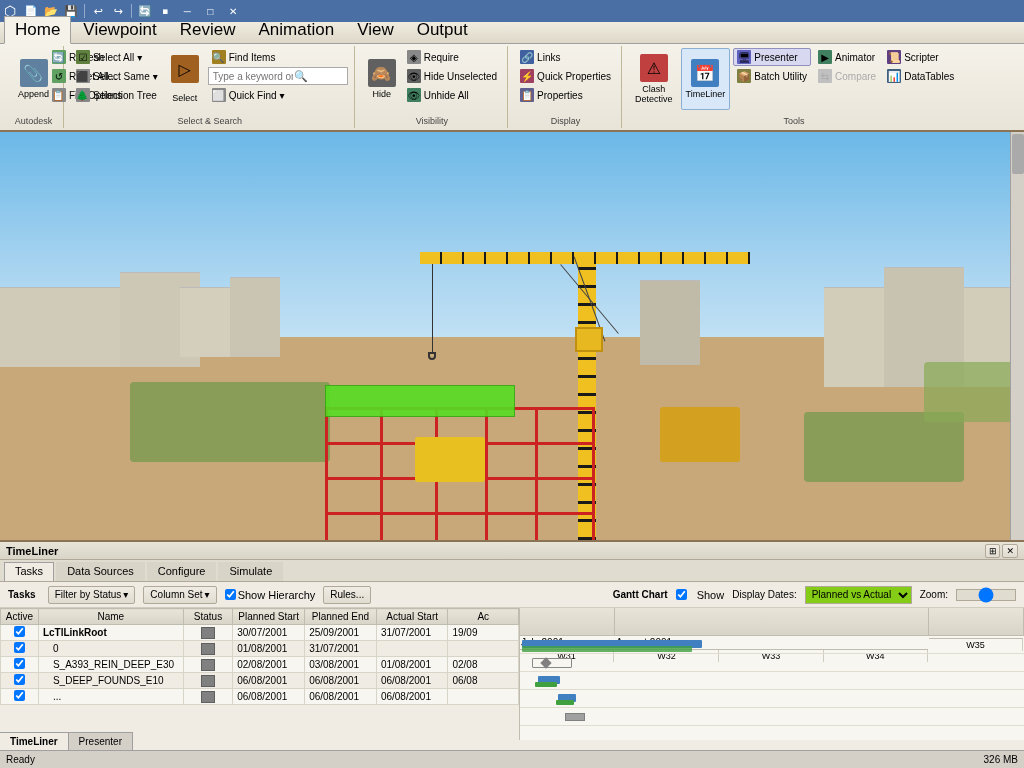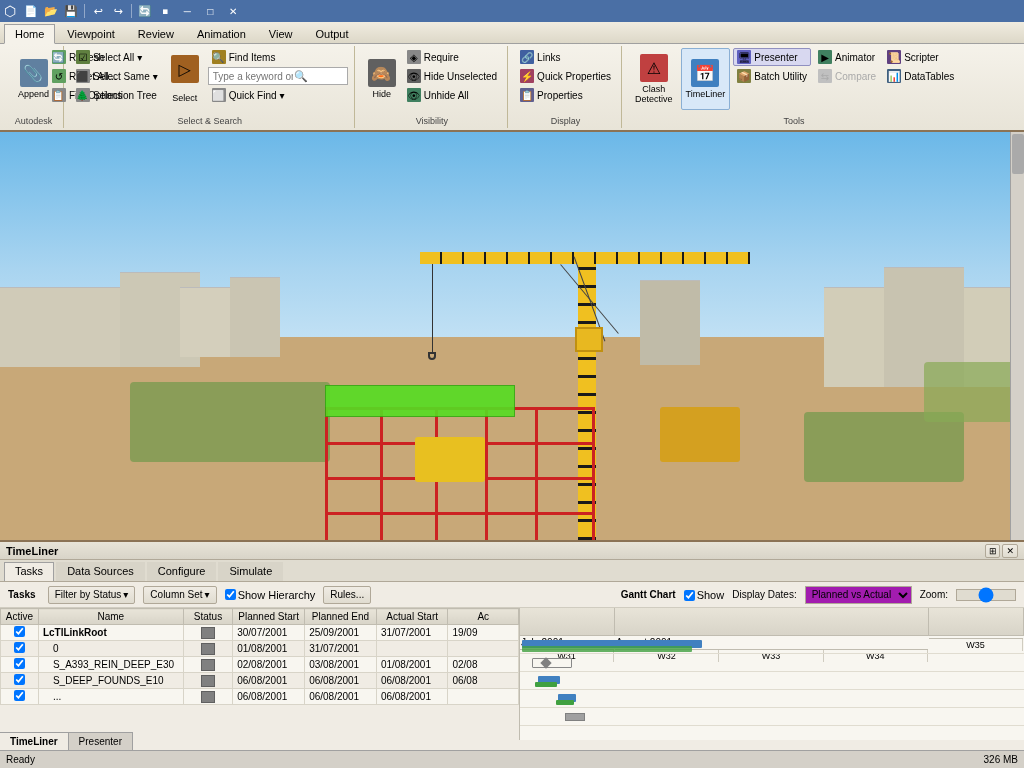--- a/index.html
+++ b/index.html
@@ -9,21 +9,21 @@
     #ribbon-tabs {
       height: 22px;
       background: linear-gradient(to bottom, #f0ece0 0%, #ddd8c8 100%);
       display: flex;
       align-items: flex-end;
       padding-left: 4px;
       border-bottom: 1px solid #a0a0a0;
     }
     .ribbon-tab {
       padding: 3px 10px;
-      font-size: 11px;
+      font-size: 17px;
       cursor: pointer;
       border: 1px solid transparent;
       border-bottom: none;
       margin-right: 1px;
     }
     .ribbon-tab.active {
       background: #f5f2ea;
       border-color: #a0a0a0;
       border-bottom: 1px solid #f5f2ea;
       position: relative;
@@ -283,21 +283,21 @@
       display: flex;
       align-items: center;
       gap: 2px;
       border-radius: 2px;
     }
     .gantt-label { font-size: 10px; font-weight: bold; margin-left: 40px; }
     .gantt-select {
       height: 18px;
       font-size: 10px;
       border: 1px solid #b0a898;
-      background: #a21caf;
+      background: #84cc16;
       padding: 0 2px;
     }
     .zoom-slider {
       width: 60px;
       height: 12px;
       appearance: none;
       background: #e0dcd0;
       border: 1px solid #b0a898;
       outline: none;
     }
@@ -730,21 +730,21 @@
       <input type="checkbox" checked="" style="">
       <span>Show Hierarchy</span>
     </label>
     <button class="tasks-btn">
       <span>Rules...</span>
     </button>
 
     <span style="flex:1;"></span>
 
     <span class="gantt-label">Gantt Chart</span>
-    <label style="display:flex;align-items:flex-end;gap:2px;">
+    <label style="display:flex;align-items:flex-start;gap:10px;">
       <input type="checkbox" checked="" style="">
       <span>Show</span>
     </label>
     <span style="font-size:10px;">Display Dates:</span>
     <select class="gantt-select">
       <option>Planned vs Actual</option>
     </select>
     <span style="font-size:10px;">Zoom:</span>
     <input type="range" class="zoom-slider" min="0" max="100" value="50" style="">
   </div>

